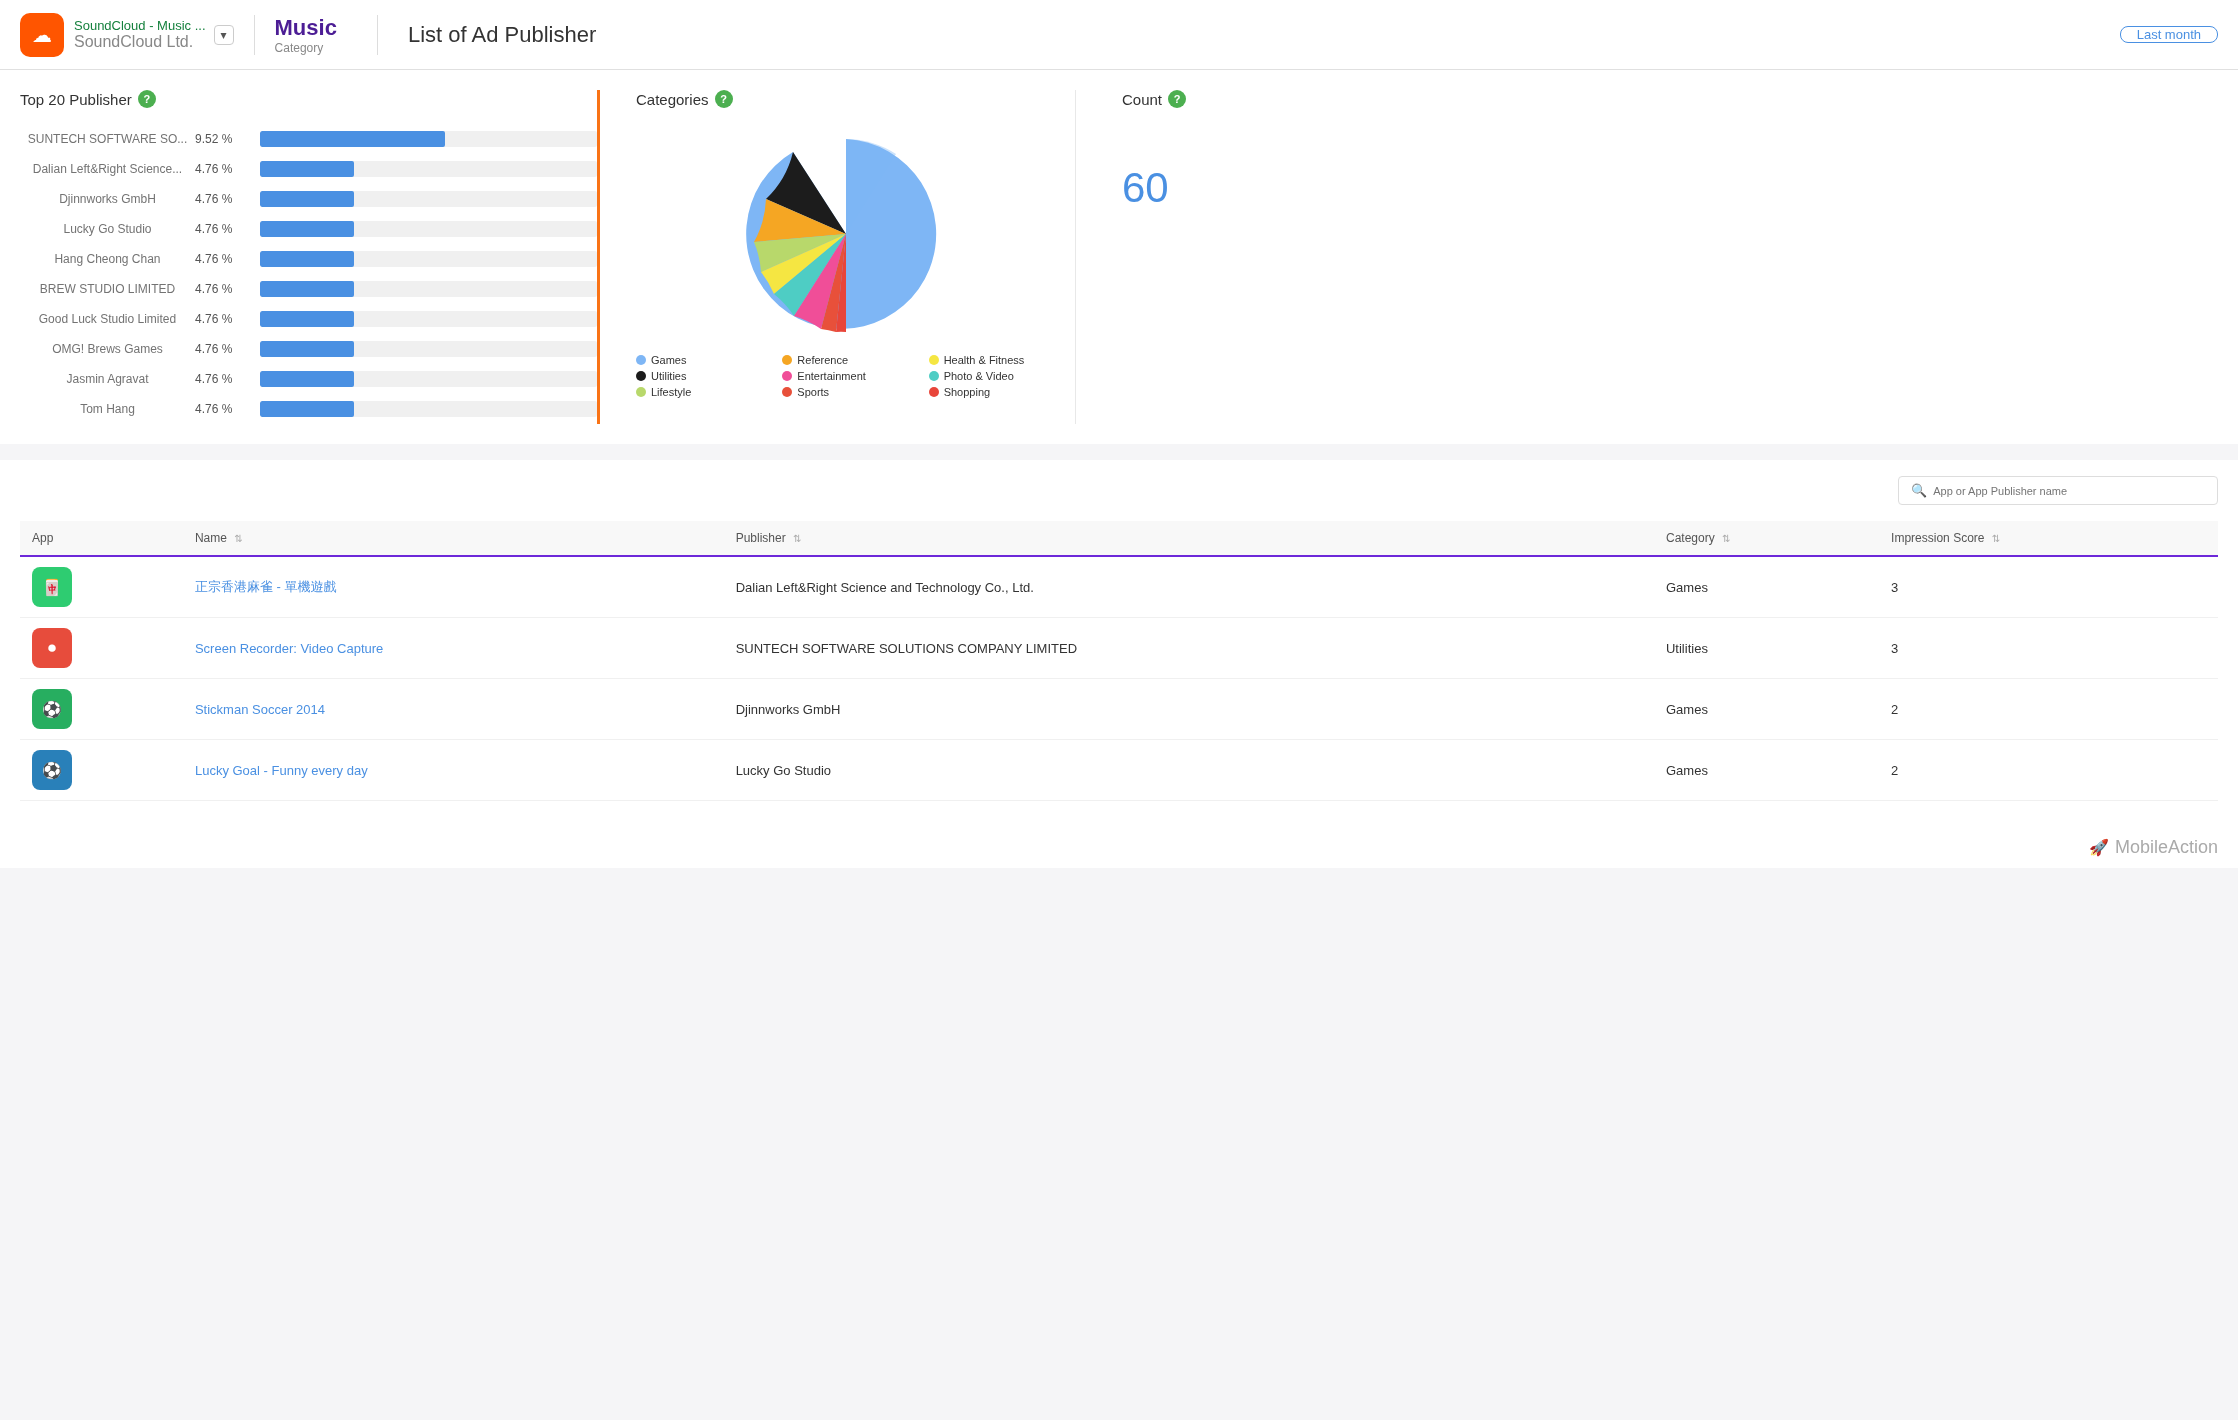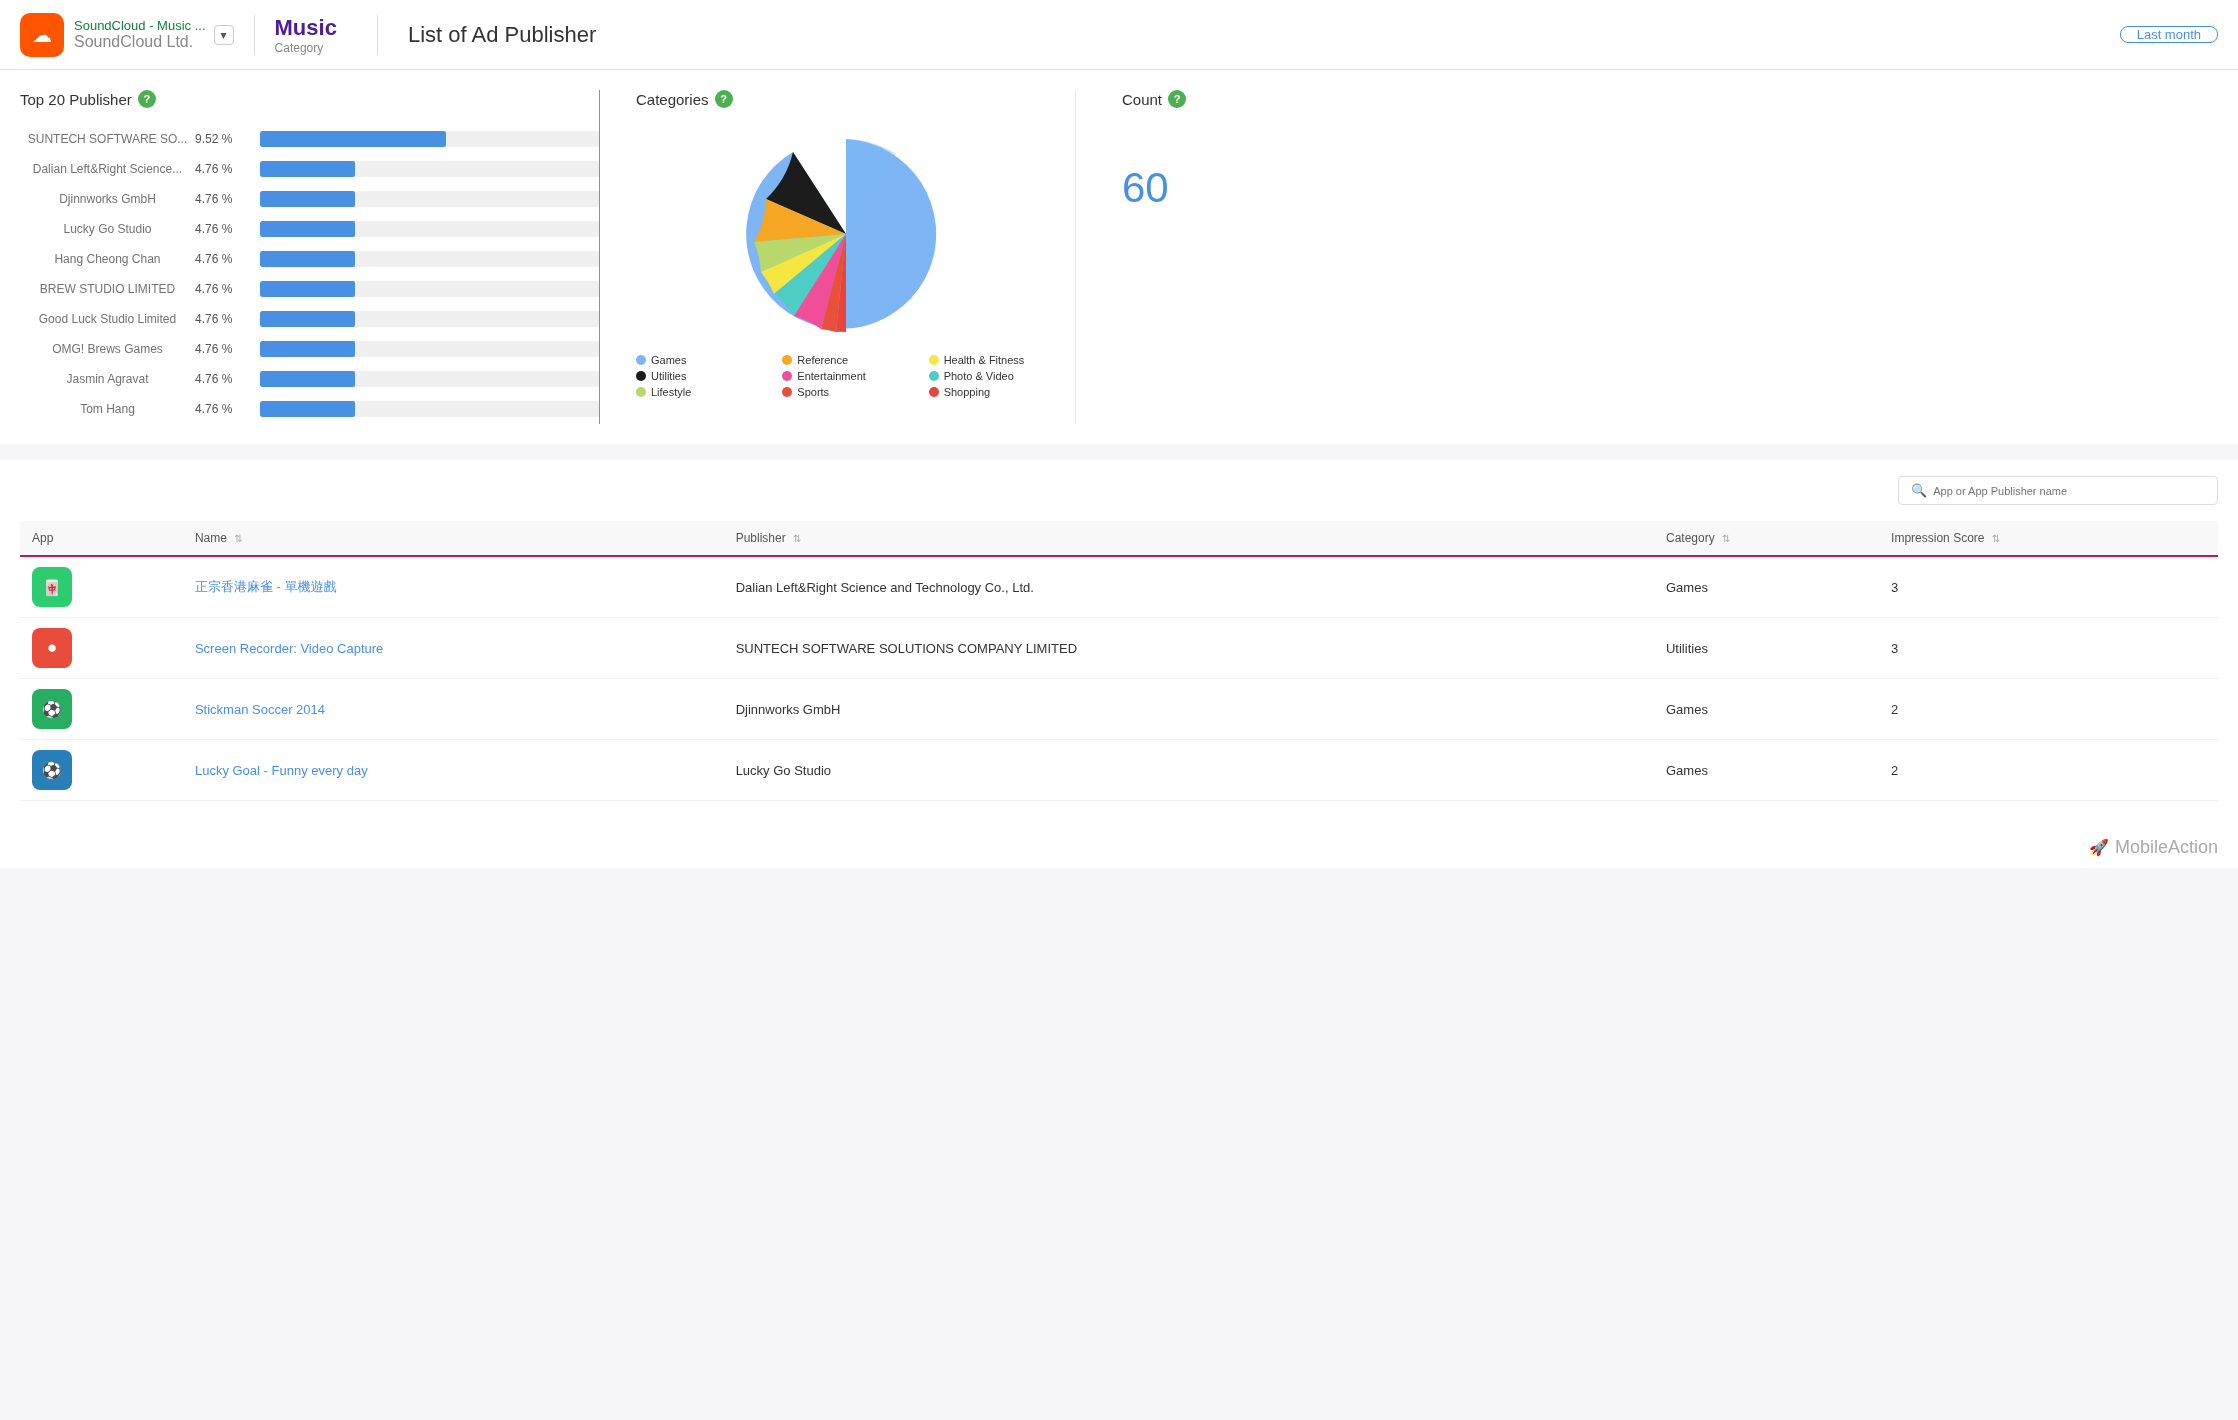--- a/index.html
+++ b/index.html
@@ -16,21 +16,21 @@
     .music-section { margin-right: 20px; }
     .music-title { font-size: 22px; font-weight: 600; color: #4c1d95; }
     .music-sub { font-size: 12px; color: #888; }
     .page-title { font-size: 22px; font-weight: 400; color: #333; margin-left: 10px; }
     .header-right { margin-left: auto; }
     .last-month-btn { border: 1.5px solid #4a90e2; color: #4a90e2; background: #fff; border-radius: 8px; padding: 0 16px; font-size: 13px; cursor: pointer; }
 
     .top-panel-row { display: flex; gap: 16px; padding: 20px; background: #fff; }
 
     
-    .publisher-panel { flex: 0 0 580px; border-right: 1px solid #f97316; }
+    .publisher-panel { flex: 0 0 580px; border-right: 3px solid #f97316; }
     .panel-title { font-size: 15px; font-weight: 500; color: #333; margin-bottom: 16px; display: flex; align-items: center; gap: 6px; }
     .help-icon { display: inline-flex; align-items: center; justify-content: center; width: 18px; height: 18px; background: #4CAF50; border-radius: 50%; color: white; font-size: 11px; font-weight: bold; }
 
     .publisher-row { display: flex; align-items: center; padding: 7px 0; border-bottom: none; }
     .pub-name { width: 175px; font-size: 12px; color: #737373; white-space: nowrap; overflow: hidden; text-overflow: ellipsis; text-align: center; }
     .pub-pct { width: 55px; font-size: 12px; color: #555; text-align: left; margin-right: 10px; }
     .bar-container { flex: 1; height: 16px; background: #f0f0f0; border-radius: 2px; overflow: hidden; }
     .bar-fill { height: 100%; background: #4a90e2; border-radius: 2px; }
 
     
@@ -51,21 +51,21 @@
     
     .bottom-section { background: #fff; margin-top: 16px; padding: 16px 20px; }
     .search-row { display: flex; justify-content: flex-end; margin-bottom: 16px; }
     .search-input-wrap { display: flex; align-items: center; border: 1px solid #ddd; border-radius: 4px; padding: 6px 12px; width: 320px; background: #fff; }
     .search-input-wrap input { border: none; outline: none; font-size: 11px; color: #aaa; width: 100%; background: transparent; }
     .search-icon-span { color: #aaa; margin-right: 6px; font-size: 13px; }
 
     
     .table-wrap { width: 100%; }
     table { width: 100%; border-collapse: collapse; }
-    thead th { background: #f8f8f8; padding: 10px 12px; text-align: left; font-size: 12px; font-weight: 500; color: #555; border-bottom: 2px solid #be185d; }
+    thead th { background: #f8f8f8; padding: 10px 12px; text-align: left; font-size: 12px; font-weight: 500; color: #555; border-bottom: 2px solid #6d28d9; }
     tbody td { padding: 10px 12px; border-bottom: 1px solid #f0f0f0; font-size: 13px; color: #333; vertical-align: middle; }
     .sort-icon { font-size: 10px; color: #aaa; margin-left: 4px; }
     .app-thumb-placeholder { width: 40px; height: 40px; border-radius: 8px; display: flex; align-items: center; justify-content: center; font-size: 18px; position: relative; }
     .apple-badge { position: absolute; top: -2px; right: -2px; font-size: 8px; color: #555; }
     .app-link { color: #4a90e2; text-decoration: none; }
 
     
     .footer { display: flex; justify-content: flex-end; padding: 20px 20px 10px; background: #fff; }
     .brand { font-size: 18px; font-weight: 300; color: #aaa; display: flex; align-items: center; gap: 6px; }
     .rocket-icon { font-size: 16px; }

